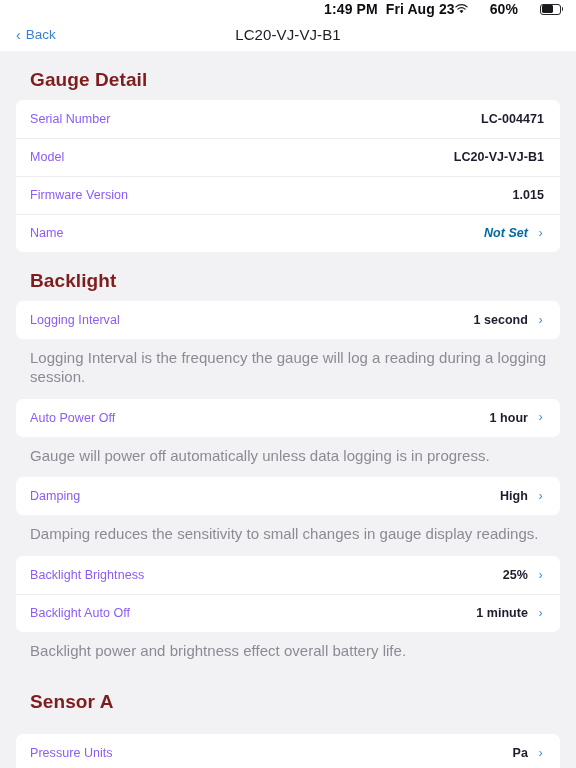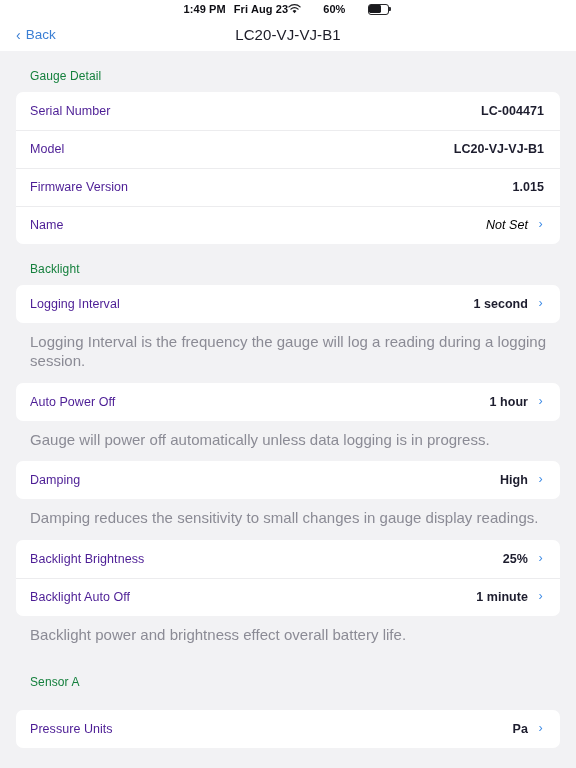--- a/index.html
+++ b/index.html
@@ -8,23 +8,23 @@
     background:#f2f2f4;
     font-family:"Liberation Sans", sans-serif;
     -webkit-font-smoothing:antialiased;
     overflow:hidden;
   }
   #screen { position:relative; width:576px; height:768px; background:#f2f2f4; }
 
   
   .statusbar{
     height:18px; background:#ffffff;
-    display:flex; align-items:center; justify-content:center;
+    display:flex; align-items:center; justify-content:flex-end;
     padding:0 12px 0 11px;
-    font-size:11px; font-weight:700; color:#0d0d13;
+    font-size:14px; font-weight:700; color:#0d0d13;
     letter-spacing:0.1px;
   }
   .sb-left{ display:flex; align-items:baseline; gap:8px; }
   .sb-right{ display:flex; align-items:center; gap:22px; }
   .wifi{ width:13px; height:10px; position:relative; display:inline-block; }
   .wifi svg{ display:block; }
   .batt{ width:24px; height:11px; position:relative; }
   .batt-shell{
     position:absolute; left:0; top:0; width:21px; height:11px;
     border:1px solid #1a1a1e; border-radius:3px; opacity:.95;
@@ -57,50 +57,50 @@
     font-size:15px; font-weight:400; color:#1d1d29;
     letter-spacing:.1px; pointer-events:none;
   }
 
   
   .content{
     position:absolute; top:51px; left:0; right:0; bottom:0;
     background:#f2f2f4; overflow:hidden;
   }
   .section-title{
-    font-size:12px; font-weight:400; color:#15803d;
+    font-size:19px; font-weight:700; color:#7f1d1d;
     padding:18px 0 9px 30px; letter-spacing:.1px;
   }
   .card{
     background:#ffffff; margin:0 16px; border-radius:7px;
     overflow:hidden;
   }
   .row{
     display:flex; align-items:center;
     height:38px; padding:0 16px 0 14px;
     position:relative; cursor:default;
   }
   .row.tappable{ cursor:pointer;gap:44px; }
   .row + .row::before{
     content:""; position:absolute; left:0; right:0; top:0;
     height:1px; background:#ececee;
   }
   .row-label{
-    font-size:12.5px; color:#4c1d95; font-weight:400;
+    font-size:12.5px; color:#8b5cf6; font-weight:400;
     letter-spacing:.05px; flex:0 0 auto;
   }
   .row-right{
-    margin-left:auto; display:flex; gap:9px;padding-left:38px;
+    margin-left:auto; display:flex; align-items:center; gap:9px;padding-left:38px;
   }
   .row-value{
     font-size:12.5px; font-weight:700; color:#1d1d2e;
     letter-spacing:.05px; white-space:nowrap;
   }
   .row-value.muted{
-    font-weight:400; font-style:italic; color:#000000;
+    font-weight:700; font-style:italic; color:#0369a1;
   }
   .chev{
     color:#3b8ae6; font-size:12.5px; line-height:1;
     font-weight:400; display:inline-block;
     transform:translateY(-0.5px); width:7px; text-align:center;
   }
   .footnote{
     font-size:15px; color:#8b8b95; font-weight:400;
     padding:10px 16px 12px 30px; line-height:1.25;
     letter-spacing:.02px;

